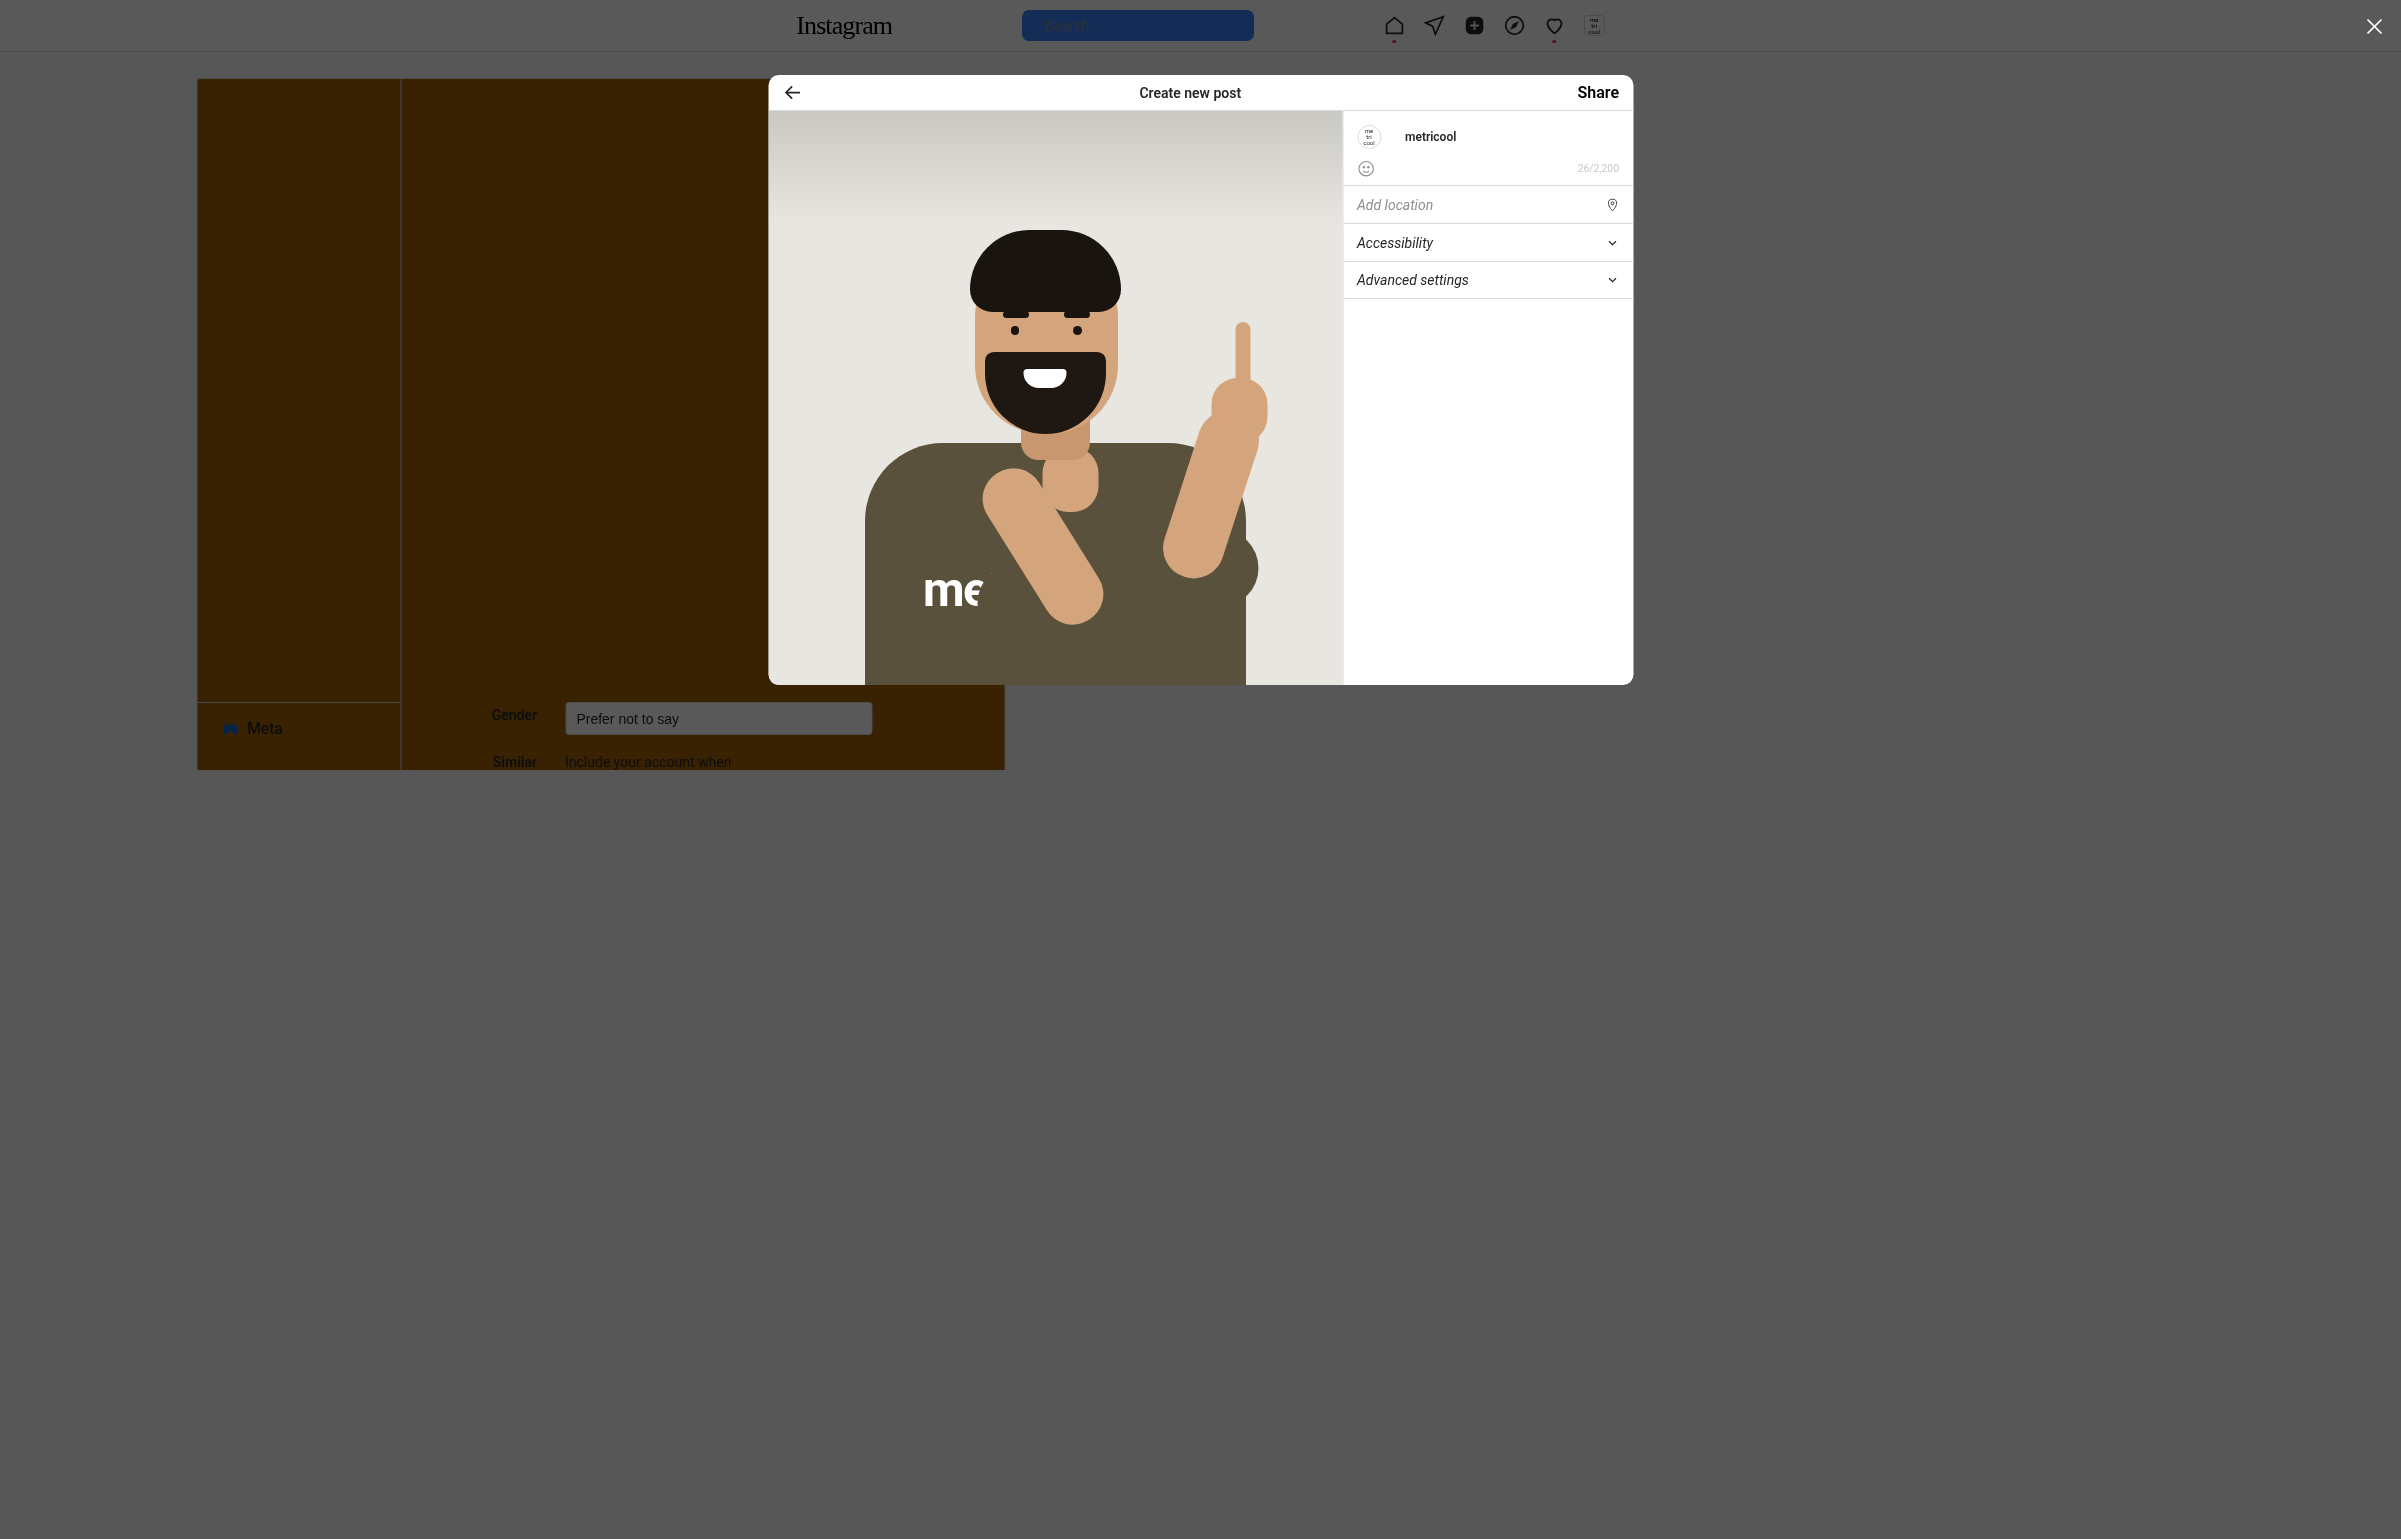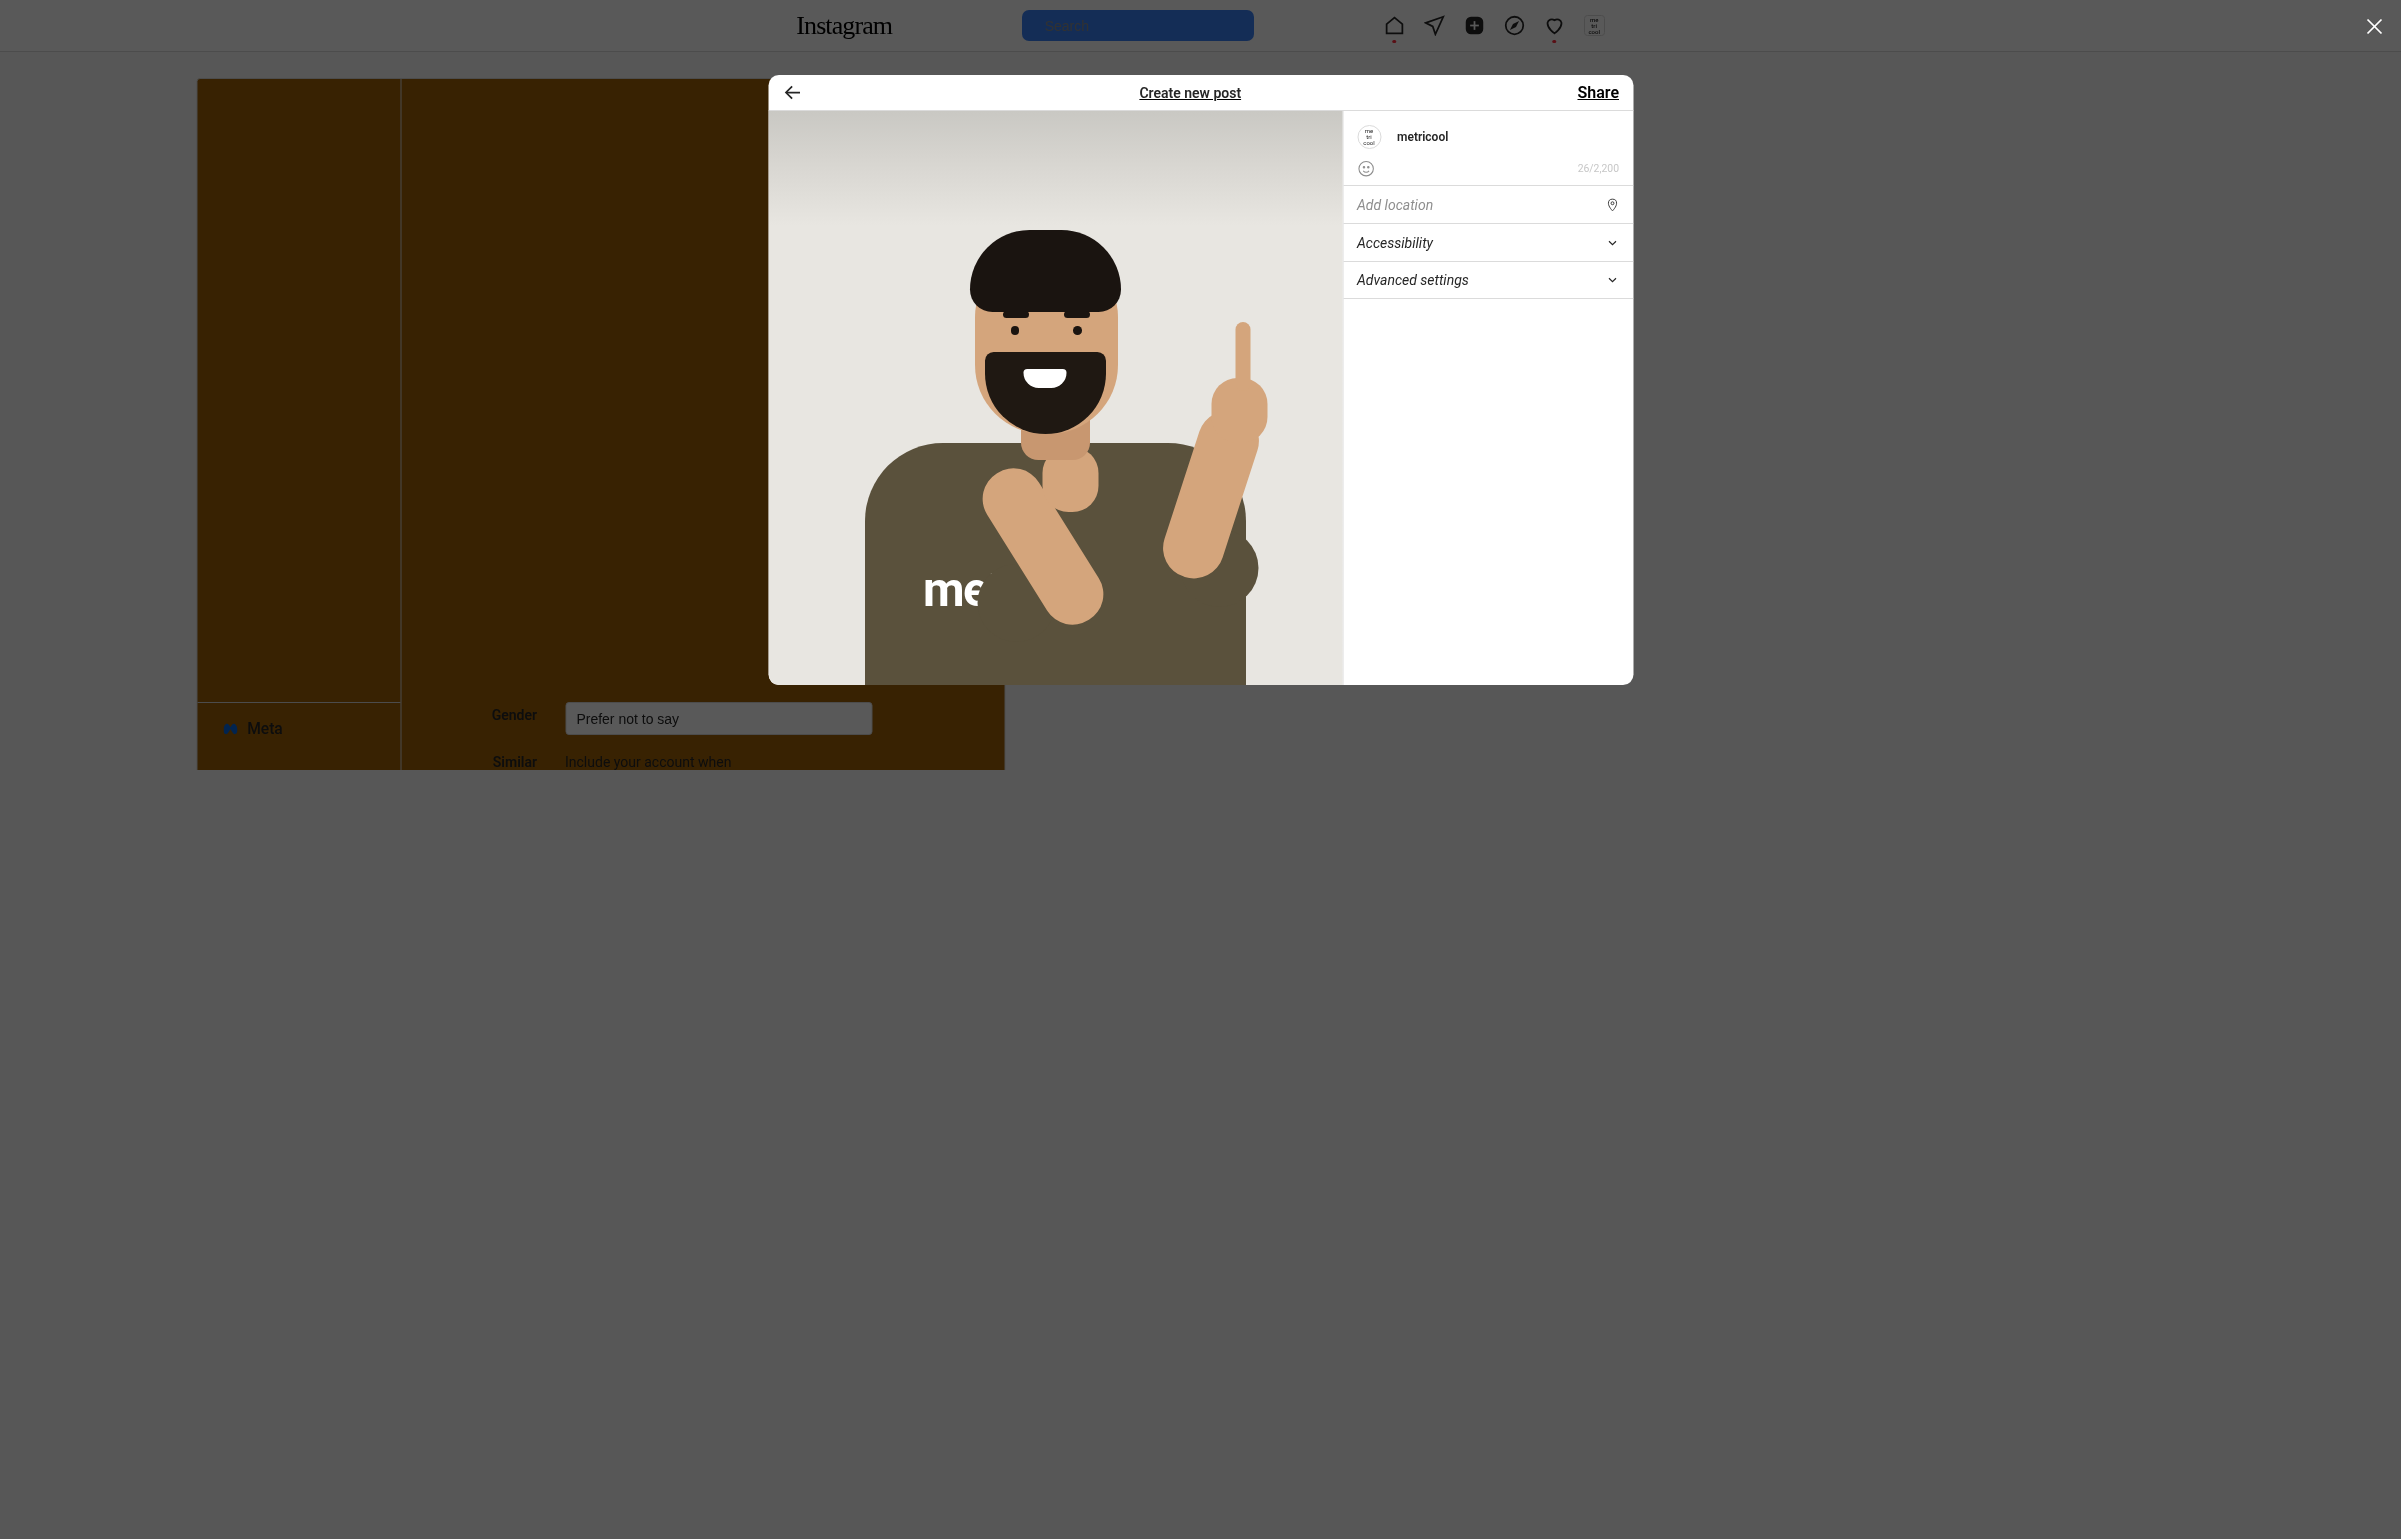--- a/index.html
+++ b/index.html
@@ -174,21 +174,20 @@
       overflow: hidden;
     }
     .modal-header {
       height: 36px;
       border-bottom: 0.9px solid #dbdbdb;
       display: flex;
       align-items: center;
       justify-content: space-between;
       padding: 0 14px;
       flex-shrink: 0;
-      text-decoration: underline;
     }
     .back-btn { width: 21px; height: 21px; cursor: pointer; }
     .back-btn svg { width: 21px; height: 21px; }
     .modal-title { font-size: 14px; font-weight: 600; color: #262626; }
     .share-btn {
       font-size: 16px;
       font-weight: 600;
       color: #000000;
       cursor: pointer;
     }
@@ -310,21 +309,21 @@
 
     .details-pane {
       flex: 1;
       display: flex;
       flex-direction: column;
       border-left: 0.9px solid #dbdbdb;
     }
     .user-row {
       display: flex;
       align-items: center;
-      gap: 16px;
+      gap: 24px;
       padding: 14px 0 7px 14px;
     }
     .user-avatar {
       width: 24px; height: 24px; border-radius: 50%;
       border: 0.9px solid #dbdbdb;
       display:flex;align-items:center;justify-content:center;
       font-size:6px;line-height:6px;text-align:center;color:#262626;
     }
     .username { font-size: 12px; font-weight: 600; color: #262626; }
     .caption-area {

